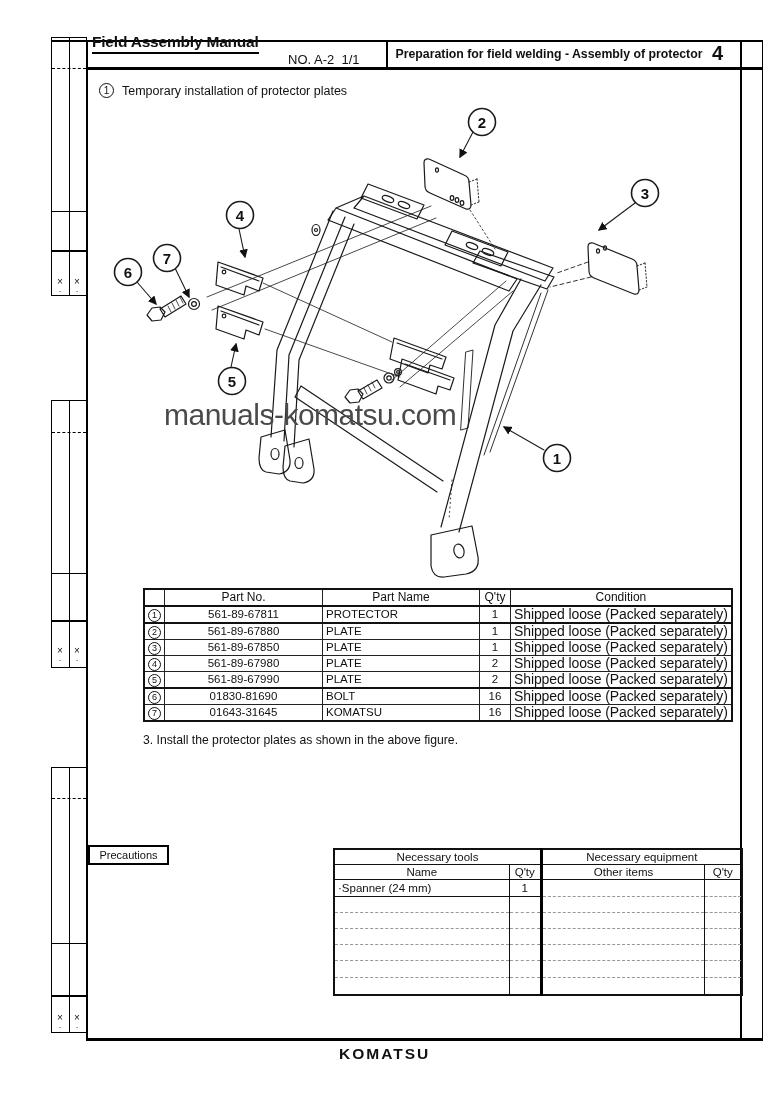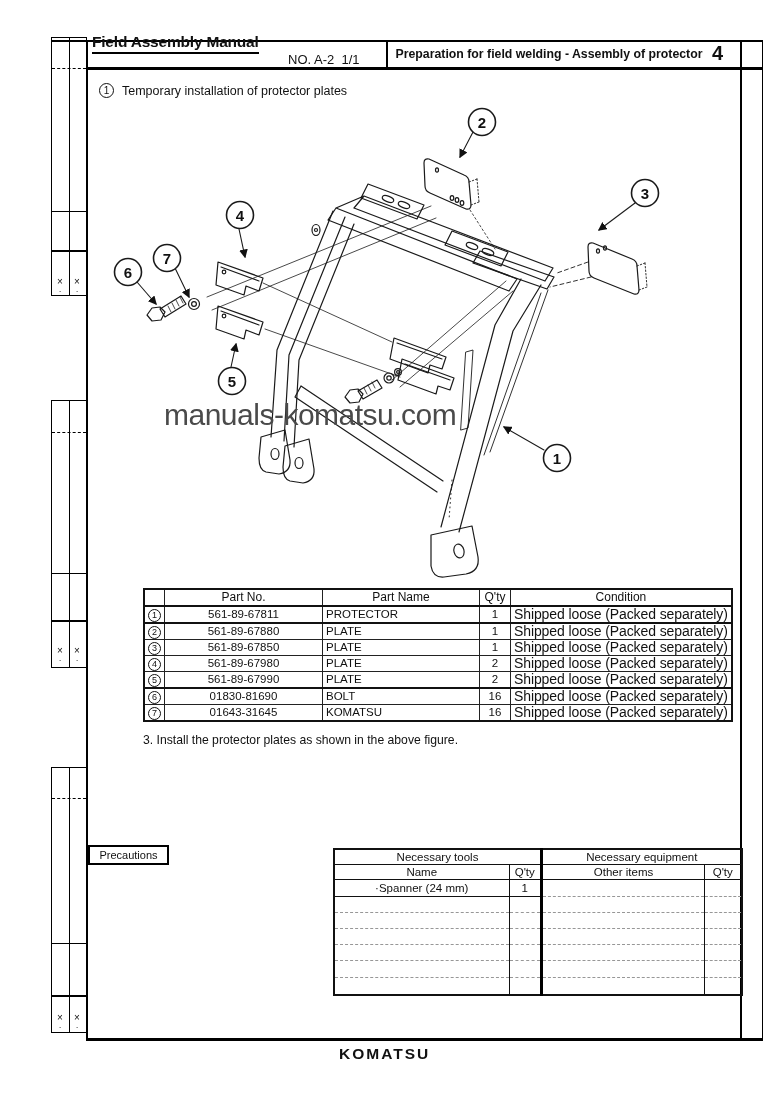--- a/index.html
+++ b/index.html
@@ -308,21 +308,21 @@
         <tr>
           <td class="hd" colspan="2" style="height:15px;margin-top:43px;">Necessary tools</td>
         </tr>
     <tr>
       <td class="hd" style="height:15px;">Name</td>
       <td class="hd" style="height:15px;">Q'ty</td>
     </tr>
     </tbody>
       <tbody id="tools-tbody">
         <tr>
-          <td style="height: 17px; border: 1.5px solid rgb(17, 17, 17); text-align: center;">·Spanner (24 mm)</td>
+          <td style="height: 17px; border: 1.5px solid rgb(17, 17, 17);">·Spanner (24 mm)</td>
           <td style="height: 17px; border: 1.5px solid rgb(17, 17, 17); text-align: center;">1</td>
         </tr>
         <tr>
           <td class="emp" style="height: 16px;"></td>
           <td class="emp" style="height: 16px; border-left: 1px dotted rgb(154, 154, 154);"></td>
         </tr>
         <tr>
           <td class="emp" style="height: 16px;"></td>
           <td class="emp" style="height: 16px; border-left: 1px dotted rgb(154, 154, 154);"></td>
         </tr>

